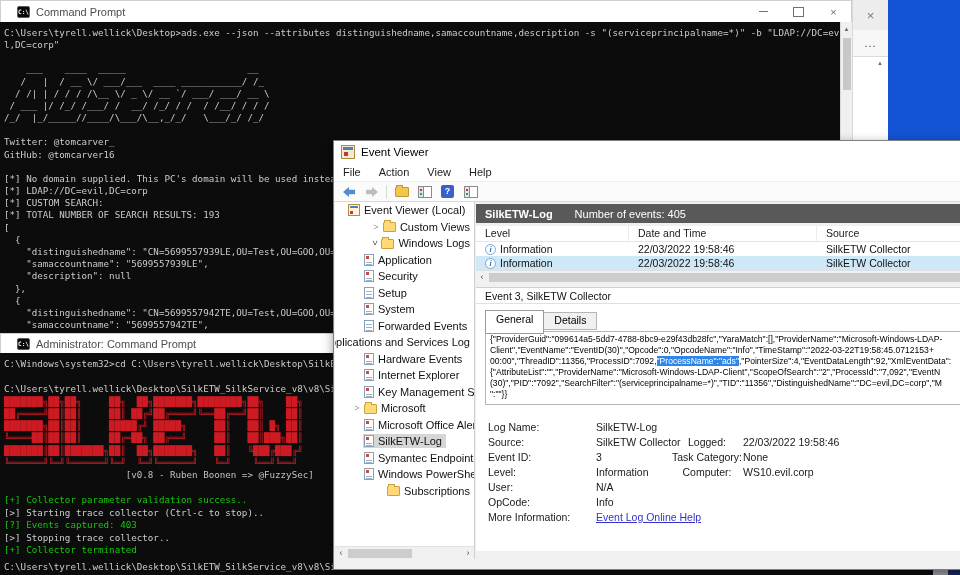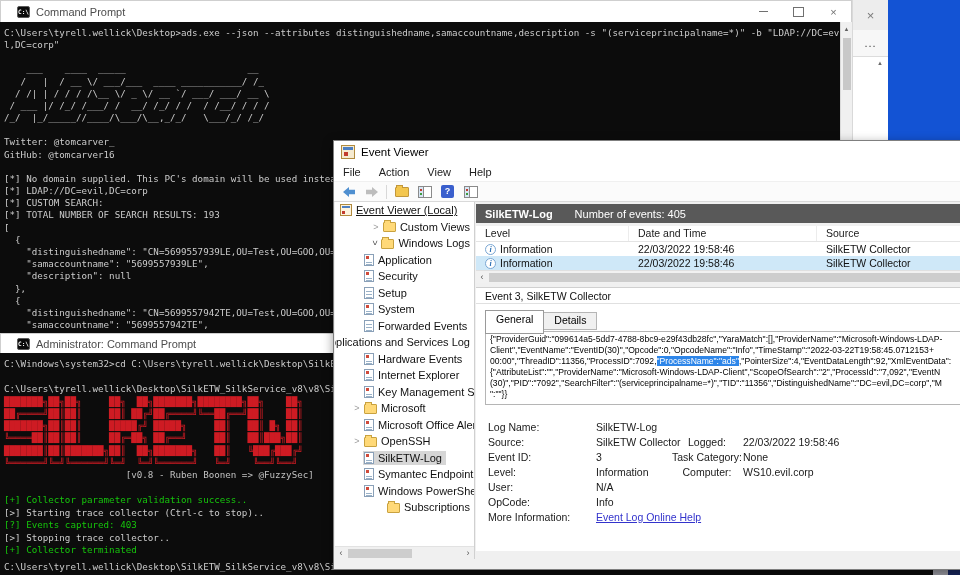--- a/index.html
+++ b/index.html
@@ -53,21 +53,21 @@
   .ico-panel::before{content:"";position:absolute;left:0;top:0;bottom:0;width:4px;background:#d8e6f4;border-right:1px solid #8a8a8a;}
   .ico-panel::after{content:"";position:absolute;left:1px;top:2px;width:2px;height:2px;background:#c23b2e;
     box-shadow:0 4px 0 #3f9b3f;}
   .ico-help{width:13px;height:13px;background:#3a5fcd;color:#fff;border-radius:2px;
     font:bold 9px/13px "Liberation Sans",sans-serif;text-align:center;}
   .ico-help::before{content:"?";}
   
   #tree{position:absolute;left:1px;top:61px;width:140px;height:357px;background:#fff;
     border-right:1px solid #d0d0d0;overflow:hidden;font-size:11px;color:#111;}
   .titem{display:flex;align-items:center;height:16.5px;white-space:nowrap;}
-  .lv0{padding-left:4px;text-decoration:underline;}.lv1{padding-left:6px;justify-content:flex-end;}.lv2{padding-left:16px;}
+  .lv0{padding-left:12px;}.lv1{padding-left:6px;justify-content:flex-end;}.lv2{padding-left:16px;}
   .exp{width:12px;flex:none;font-size:9px;color:#9b9b9b;text-align:center;}
   .exp::before{content:">";display:inline-block;}
   .exp.expd::before{transform:rotate(90deg);color:#3c3c3c;}
   .exp.blank::before{content:"";}
   .twrap{display:inline-flex;align-items:center;padding:1px 4px 1px 1px;}
   .sel .twrap{background:#d6d6d6;}
   .ti{flex:none;margin-right:4px;}
   .icon-root{width:12px;height:12px;background:#fdf3dd;border:1px solid #b08a3e;position:relative;}
   .icon-root::before{content:"";position:absolute;left:1px;top:1px;right:1px;height:2px;background:#4d7fc1;}
   .icon-root::after{content:"";position:absolute;left:1px;bottom:1px;width:3px;height:3px;background:#c23b2e;}
@@ -322,27 +322,20 @@
           <span>Microsoft</span>
         </span>
     </div>
     <div class="titem lv2">
       <span class="exp blank"></span>
       <span class="twrap">
           <span class="ti icon-log"></span>
           <span>Microsoft Office Alerts</span>
         </span>
     </div>
-    <div class="titem lv2">
-      <span class="exp"></span>
-      <span class="twrap">
-          <span class="ti icon-folder"></span>
-          <span>OpenSSH</span>
-        </span>
-    </div>
     <div class="titem lv2 sel">
       <span class="exp blank"></span>
       <span class="twrap">
           <span class="ti icon-log"></span>
           <span>SilkETW-Log</span>
         </span>
     </div>
     <div class="titem lv2">
       <span class="exp blank"></span>
       <span class="twrap">

